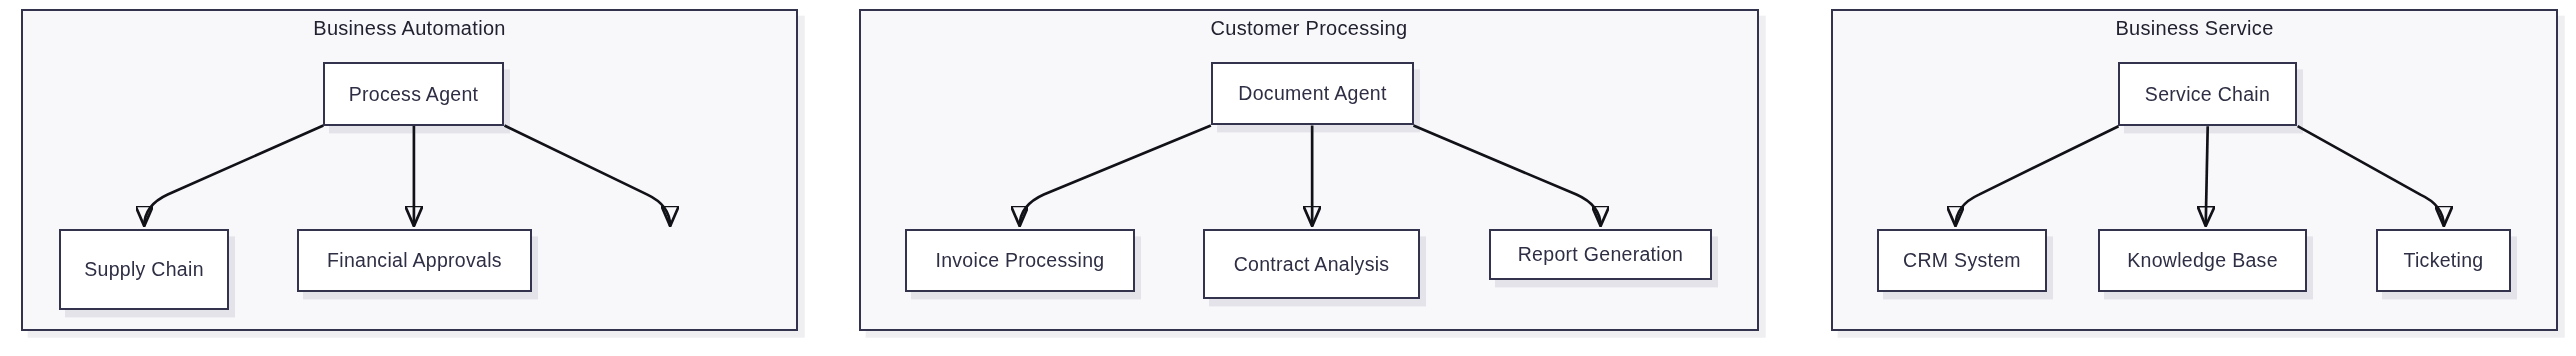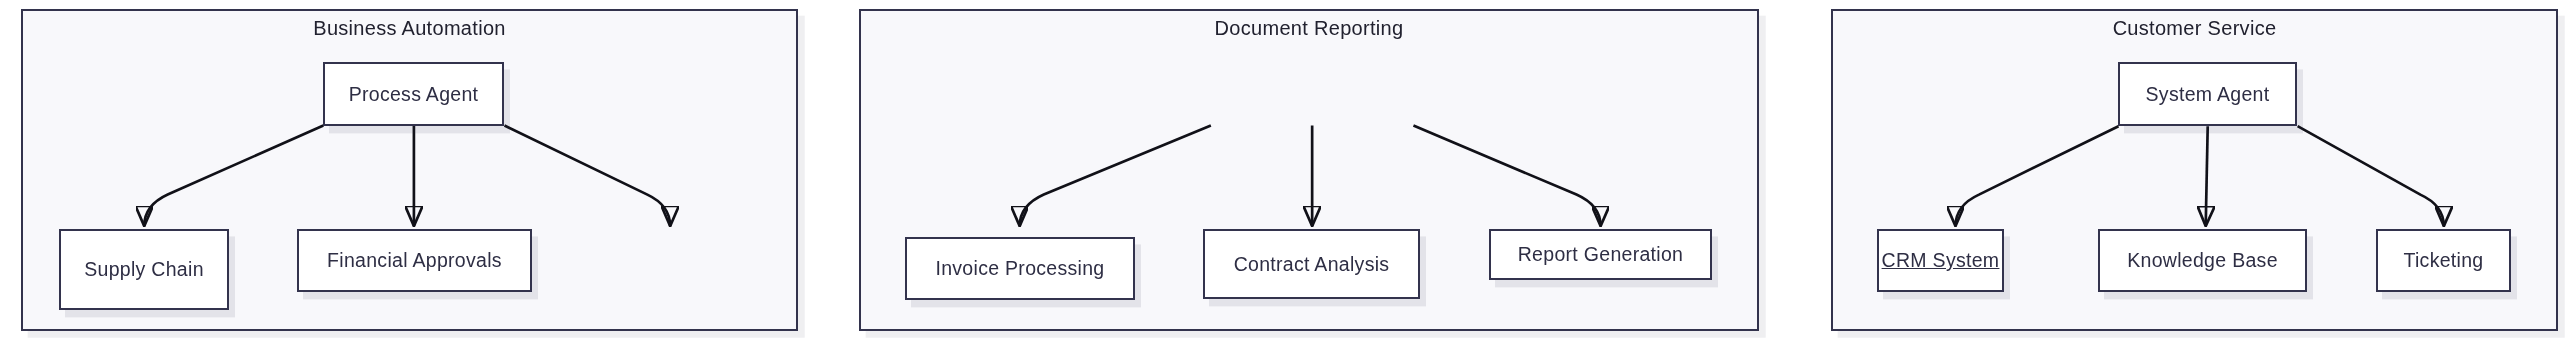--- a/index.html
+++ b/index.html
@@ -60,25 +60,25 @@
 </head>
 <body>
 
 <div id="canvas">
 
   <div class="group" style="left:21px; width:777px;">
     <div class="group-title">Business Automation</div>
   </div>
 
   <div class="group" style="left:859px; width:900px;">
-    <div class="group-title">Document Reporting</div>
+    <div class="group-title">Customer Processing</div>
   </div>
 
   <div class="group" style="left:1831px; width:727px;">
-    <div class="group-title">Customer Service</div>
+    <div class="group-title">Business Service</div>
   </div>
 
   <svg id="edges" viewBox="0 0 3840 532" xmlns="http://www.w3.org/2000/svg">
     <defs>
       <marker id="arrowhead" markerUnits="userSpaceOnUse" markerWidth="32" markerHeight="26" refX="30" refY="13" orient="auto">
         <path d="M0,0 L30,13 L0,26 Z" fill="#111118" stroke="none"></path>
       </marker>
     </defs>
 
     <path d="M482,187 L250,290 Q215,306 215,337" marker-end="url(#arrowhead)"></path>
@@ -90,42 +90,45 @@
     <path d="M2107,187 L2350,290 Q2386,306 2386,337" marker-end="url(#arrowhead)"></path>
 
     <path d="M3158,188 L2950,290 Q2915,306 2915,337" marker-end="url(#arrowhead)"></path>
     <path d="M3291,188 L3288,337" marker-end="url(#arrowhead)"></path>
     <path d="M3425,188 L3608,290 Q3643,306 3643,337" marker-end="url(#arrowhead)"></path>
   </svg>
 
   <div class="node" style="left:323px; top:62px; width:181px; height:64px;">
     <span>Process Agent</span>
   </div>
+  <div class="node" style="left:1211px; top:62px; width:203px; height:63px;">
+    <span>Document Agent</span>
+  </div>
   <div class="node" style="left:2118px; top:62px; width:179px; height:64px;">
-    <span>System Agent</span>
+    <span>Service Chain</span>
   </div>
 
   <div class="node" style="left:59px; top:229px; width:170px; height:81px;">
     <span>Supply Chain</span>
   </div>
   <div class="node" style="left:297px; top:229px; width:235px; height:63px;">
     <span>Financial Approvals</span>
   </div>
 
-  <div class="node" style="left:905px; top:229px; width:230px; height:63px;margin-top:8px;">
+  <div class="node" style="left:905px; top:229px; width:230px; height:63px;">
     <span>Invoice Processing</span>
   </div>
   <div class="node" style="left:1203px; top:229px; width:217px; height:70px;">
     <span>Contract Analysis</span>
   </div>
   <div class="node" style="left:1489px; top:229px; width:223px; height:51px;">
     <span>Report Generation</span>
   </div>
 
-  <div class="node" style="left:1877px; top:229px; width:127px; height:63px;text-decoration:underline;">
+  <div class="node" style="left:1877px; top:229px; width:170px; height:63px;">
     <span>CRM System</span>
   </div>
   <div class="node" style="left:2098px; top:229px; width:209px; height:63px;">
     <span>Knowledge Base</span>
   </div>
   <div class="node" style="left:2376px; top:229px; width:135px; height:63px;">
     <span>Ticketing</span>
   </div>
 
 </div>

